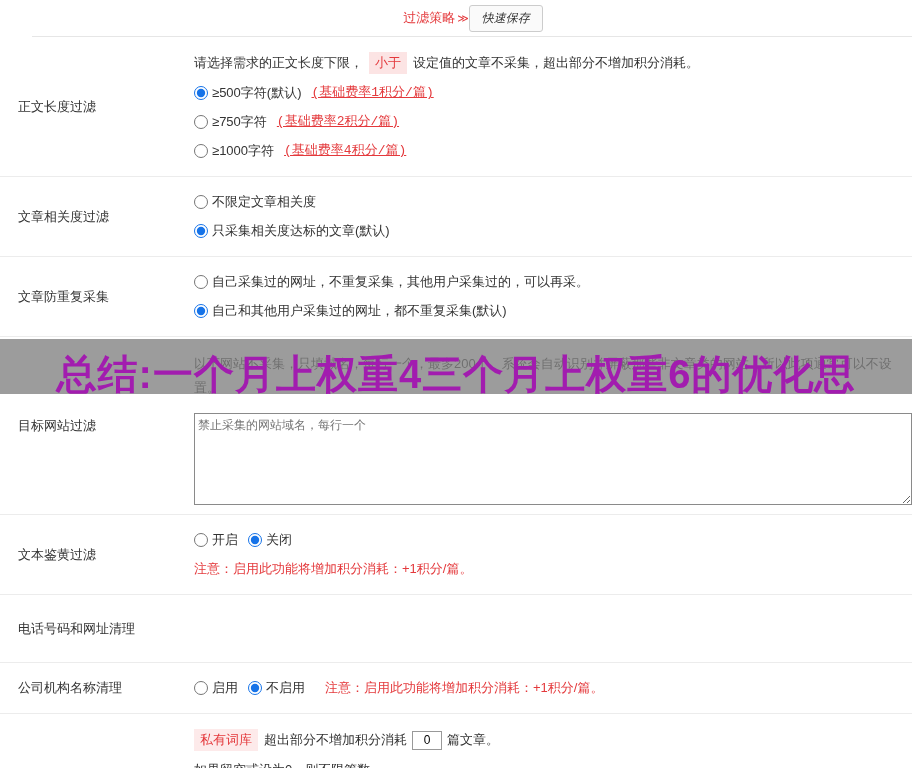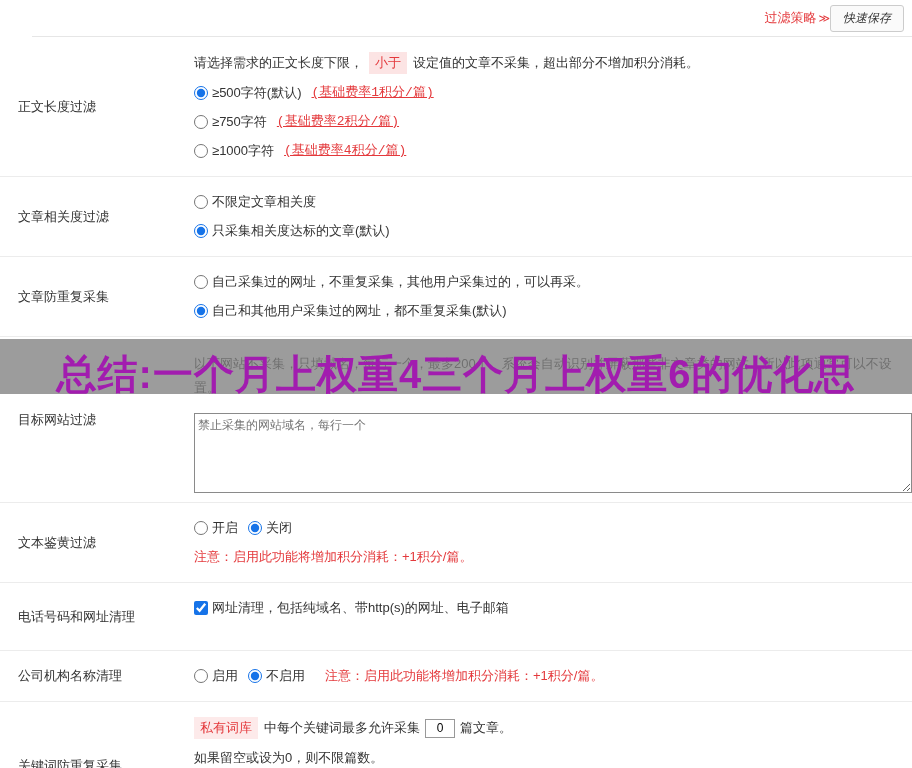--- a/index.html
+++ b/index.html
@@ -2,21 +2,21 @@
 <html><head>
 <meta charset="utf-8">
 <style>
   * { margin:0; padding:0; box-sizing:border-box; }
   html,body { width:912px; }
   body {
     font-family:"Liberation Sans","DejaVu Sans",sans-serif;
     font-size:13px; color:#333; background:#fff; position:relative; overflow:hidden;
   }
   .topbar {
-    display:flex; justify-content:flex-end; align-items:center;
+    display:flex; justify-content:center; align-items:center;
     height:37px; padding:0 8px 0 10px; border-bottom:1px solid #e6e6e6;margin-left:32px;
   }
   .page-title { color:#e4393c; font-size:13px; cursor:pointer; }
   .page-title .arrow { font-size:11px; margin-left:2px; }
   .save-btn {
     background:#fafafa; border:1px solid #ccc; border-radius:3px;
     padding:4px 12px; font-size:12px; color:#333; cursor:pointer;
     font-family:inherit;
     font-style:italic;
   }
@@ -27,21 +27,21 @@
   .red { color:#e4393c; }
   .red-u { color:#e4393c; text-decoration:underline;font-family:Liberation Mono, monospace; }
   .hl { color:#e4393c; background:#fce4e4; padding:1px 6px; margin:0 6px; }
   .tag { color:#e4393c; background:#fdeaea; padding:1px 6px; margin-right:6px; }
   input[type=radio], input[type=checkbox] {
     margin-right:4px; accent-color:#1673e8; width:14px; height:14px;
   }
   label.opt { margin-right:10px; display:inline-flex; align-items:center; cursor:pointer; }
   .note-gap { margin-left:10px; }
   textarea {
-    width:718px; height:80px; border:1px solid #8a8a8a;
+    width:718px; height:92px; border:1px solid #8a8a8a;
     font:12px "Liberation Sans","DejaVu Sans",sans-serif; padding:3px; margin-top:4px;
   }
   .phone-input { border:1px solid #999; height:22px; width:122px; padding:0 5px; font-size:12px; margin-left:4px; font-family:inherit; }
   .count-input { border:1px solid #999; width:30px; height:19px; text-align:center; font-size:12px; margin:0 5px; font-family:inherit; }
   .overlay {
     position:absolute; left:0; top:339px; width:912px; height:55px;
     background:rgba(128,128,128,0.78);
     display:flex; align-items:center; justify-content:center;
     overflow:hidden; z-index:5;
   }
@@ -150,26 +150,20 @@
         <span>关闭</span>
       </label>
     </div>
     <div class="line red">注意：启用此功能将增加积分消耗：+1积分/篇。</div>
   </div>
 </div>
 
 <div class="row r6">
   <div class="row-label">电话号码和网址清理</div>
   <div class="row-content">
-    <div class="line">
-      <label class="opt">
-        <input type="checkbox" checked="" style="">
-        <span>网址清理，包括纯域名、带http(s)的网址、电子邮箱</span>
-      </label>
-    </div>
   </div>
 </div>
 
 <div class="row r7">
   <div class="row-label">公司机构名称清理</div>
   <div class="row-content">
     <div class="line">
       <label class="opt">
         <input type="radio" name="company" style="">
         <span>启用</span>
@@ -181,21 +175,21 @@
       <span class="red note-gap">注意：启用此功能将增加积分消耗：+1积分/篇。</span>
     </div>
   </div>
 </div>
 
 <div class="row r8">
   <div class="row-label">关键词防重复采集</div>
   <div class="row-content">
     <div class="line">
       <span class="tag">私有词库</span>
-      <span>中每个关键词最多允许采集</span>
+      <span>超出部分不增加积分消耗</span>
       <input type="text" class="count-input" value="0" style="">
       <span>篇文章。</span>
     </div>
     <div class="line">如果留空或设为0，则不限篇数。</div>
 
   </div>
 </div>
 
 <div class="overlay">
   <span class="overlay-text">总结:一个月上权重4三个月上权重6的优化思</span>

